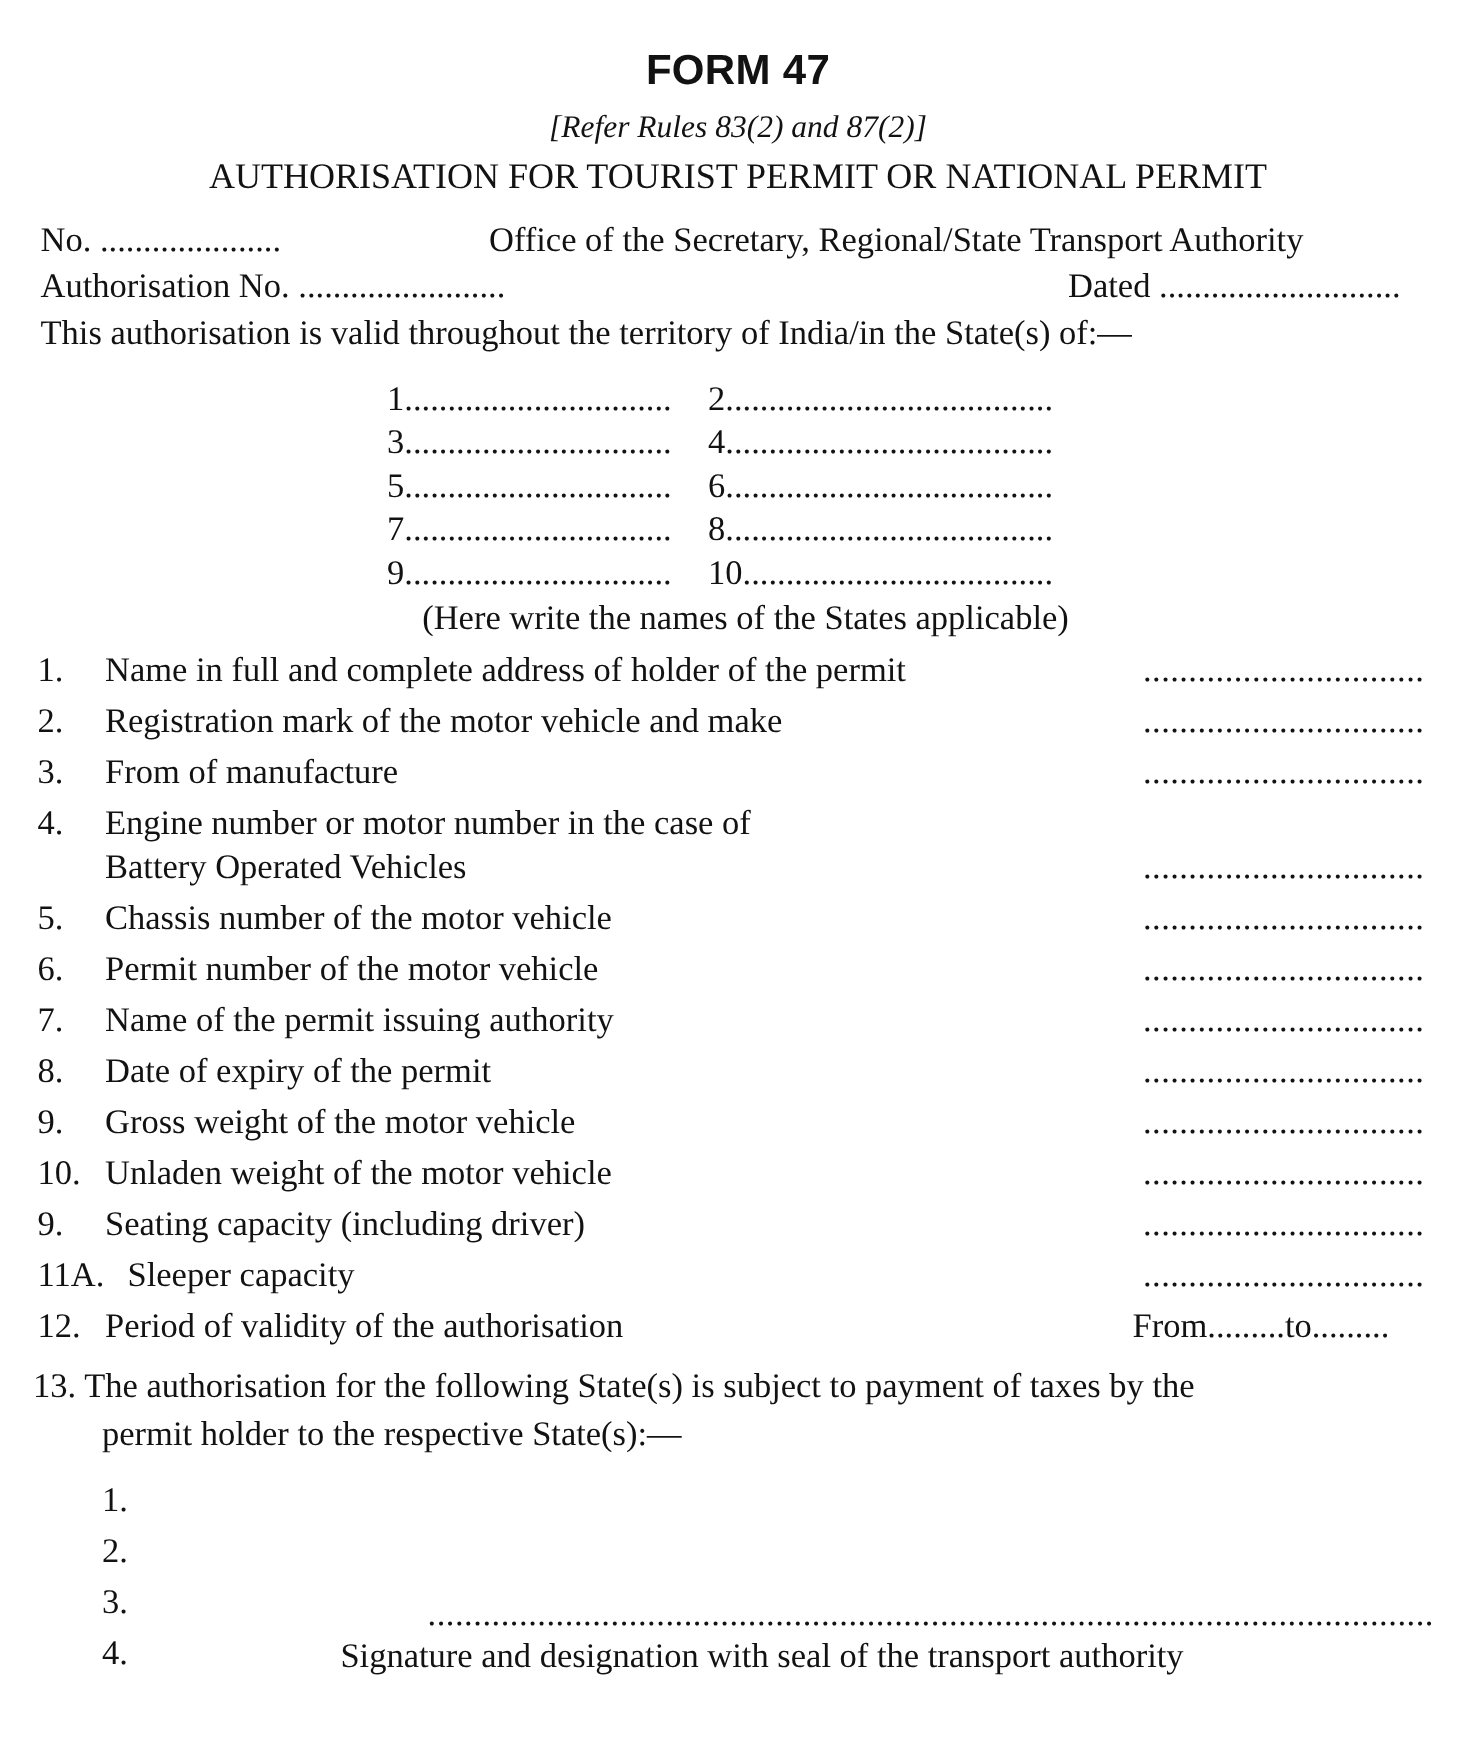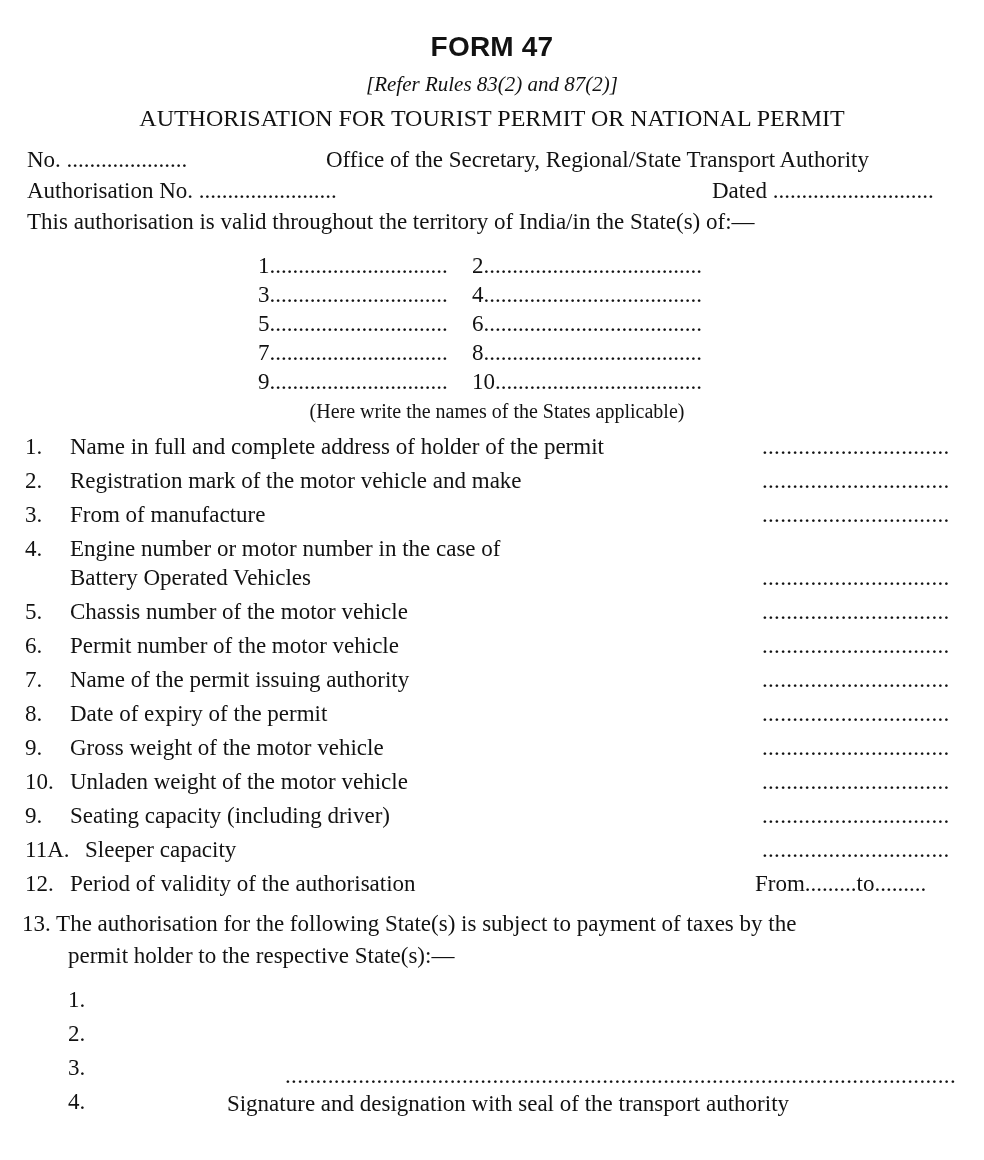--- a/index.html
+++ b/index.html
@@ -90,21 +90,21 @@
     white-space: nowrap;
   }
   .state-cell-b {
     position: absolute;
     left: 472px;
     top: 0;
     white-space: nowrap;
   }
   .state-note {
     margin-top: 1px;
-    font-size: 20px;
+    font-size: 23px;
     line-height: 29px;
     text-align: center;
     padding-left: 10px;
   }
 
   
   .particulars {
     margin-top: 8px;
     font-size: 23px;
   }

